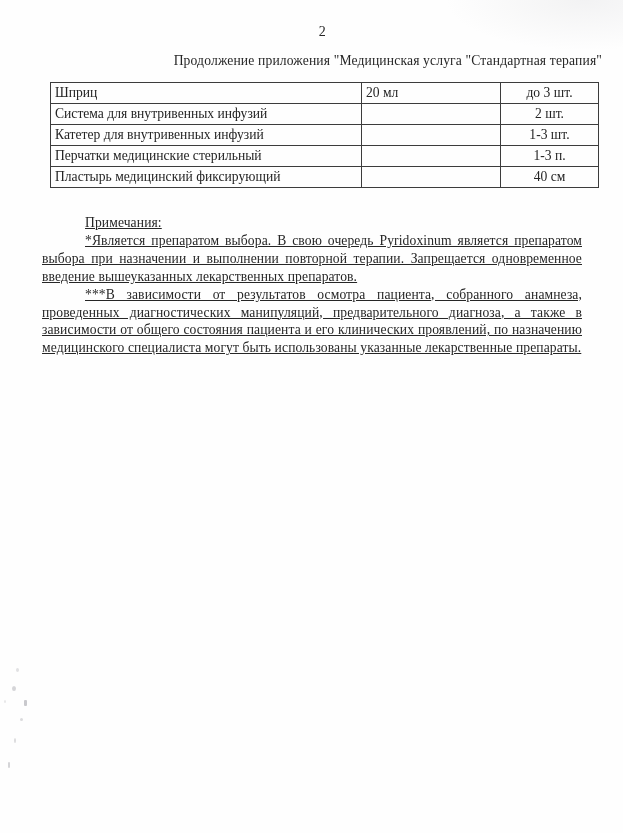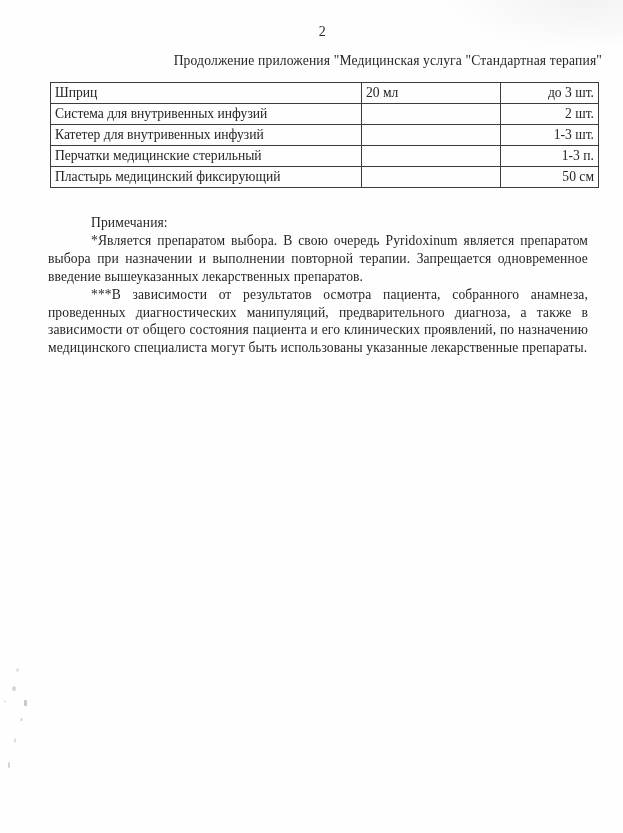--- a/index.html
+++ b/index.html
@@ -45,26 +45,27 @@
   table.supplies td{
     border:1.3px solid #3c3c3c;
     height:20px;
     padding:0 4px;
     vertical-align:middle;
     overflow:hidden;
     white-space:nowrap;
   }
   td.c-name{width:302px;text-align:left;padding-left:5px;}
   td.c-vol {width:130px;}
-  td.c-qty {width:89px;text-align:right;}
+  td.c-qty {width:89px;text-align:center;}
   .notes{
-    position:absolute;left:48px;top:214px;width:540px;
+    position:absolute;left:42px;top:214px;width:540px;
     font-size:13.6px;
     line-height:17.9px;
     letter-spacing:.1px;
+    text-decoration:underline;
   }
   .notes p{
     margin:0;
     text-indent:43px;
     text-align:justify;
   }
   .speck{
     position:absolute;border-radius:50%;
     background:#8a8a92;pointer-events:none;
   }
@@ -105,21 +106,21 @@
         <td class="c-qty">1-3 шт.</td>
       </tr>
       <tr>
         <td class="c-name">Перчатки медицинские стерильный</td>
         <td class="c-vol"></td>
         <td class="c-qty">1-3 п.</td>
       </tr>
       <tr>
         <td class="c-name">Пластырь медицинский фиксирующий</td>
         <td class="c-vol"></td>
-        <td class="c-qty">50 см</td>
+        <td class="c-qty">40 см</td>
       </tr>
     </tbody>
   </table>
 
   <div class="notes">
     <p>Примечания:</p>
     <p>*Является препаратом выбора. В свою очередь Pyridoxinum является препаратом выбора при назначении и выполнении повторной терапии. Запрещается одновременное введение вышеуказанных лекарственных препаратов.</p>
     <p>***В зависимости от результатов осмотра пациента, собранного анамнеза, проведенных диагностических манипуляций, предварительного диагноза, а также в зависимости от общего состояния пациента и его клинических проявлений, по назначению медицинского специалиста могут быть использованы указанные лекарственные препараты.</p>
   </div>
 

